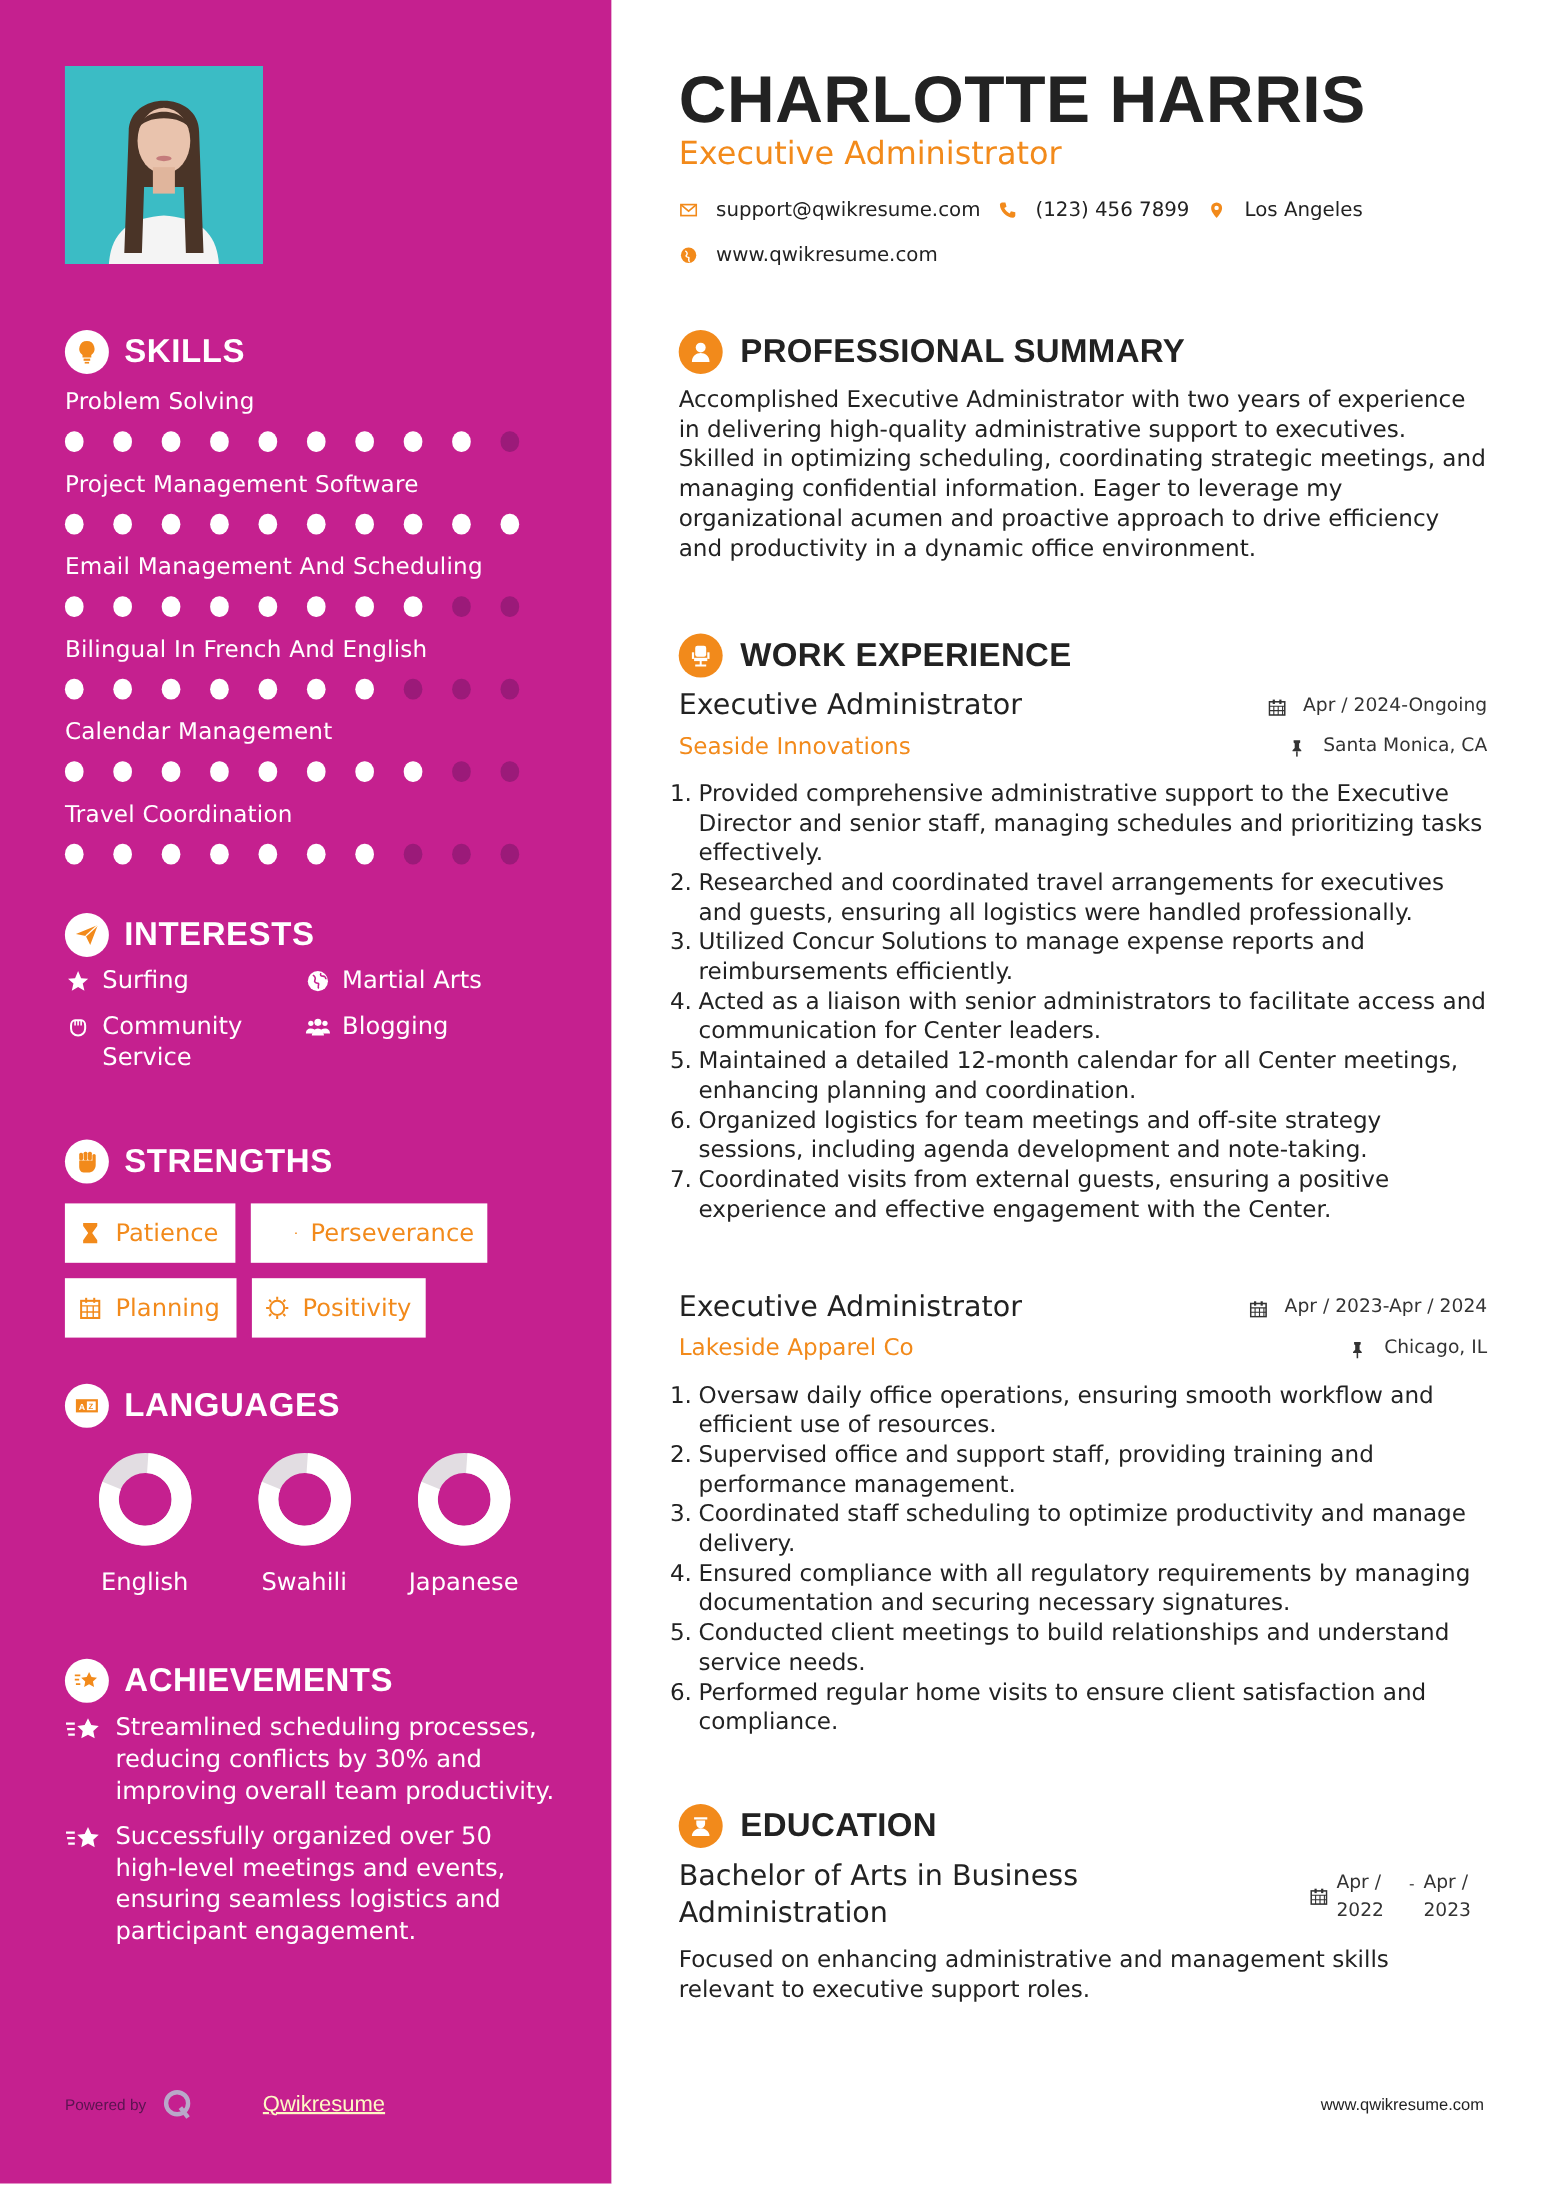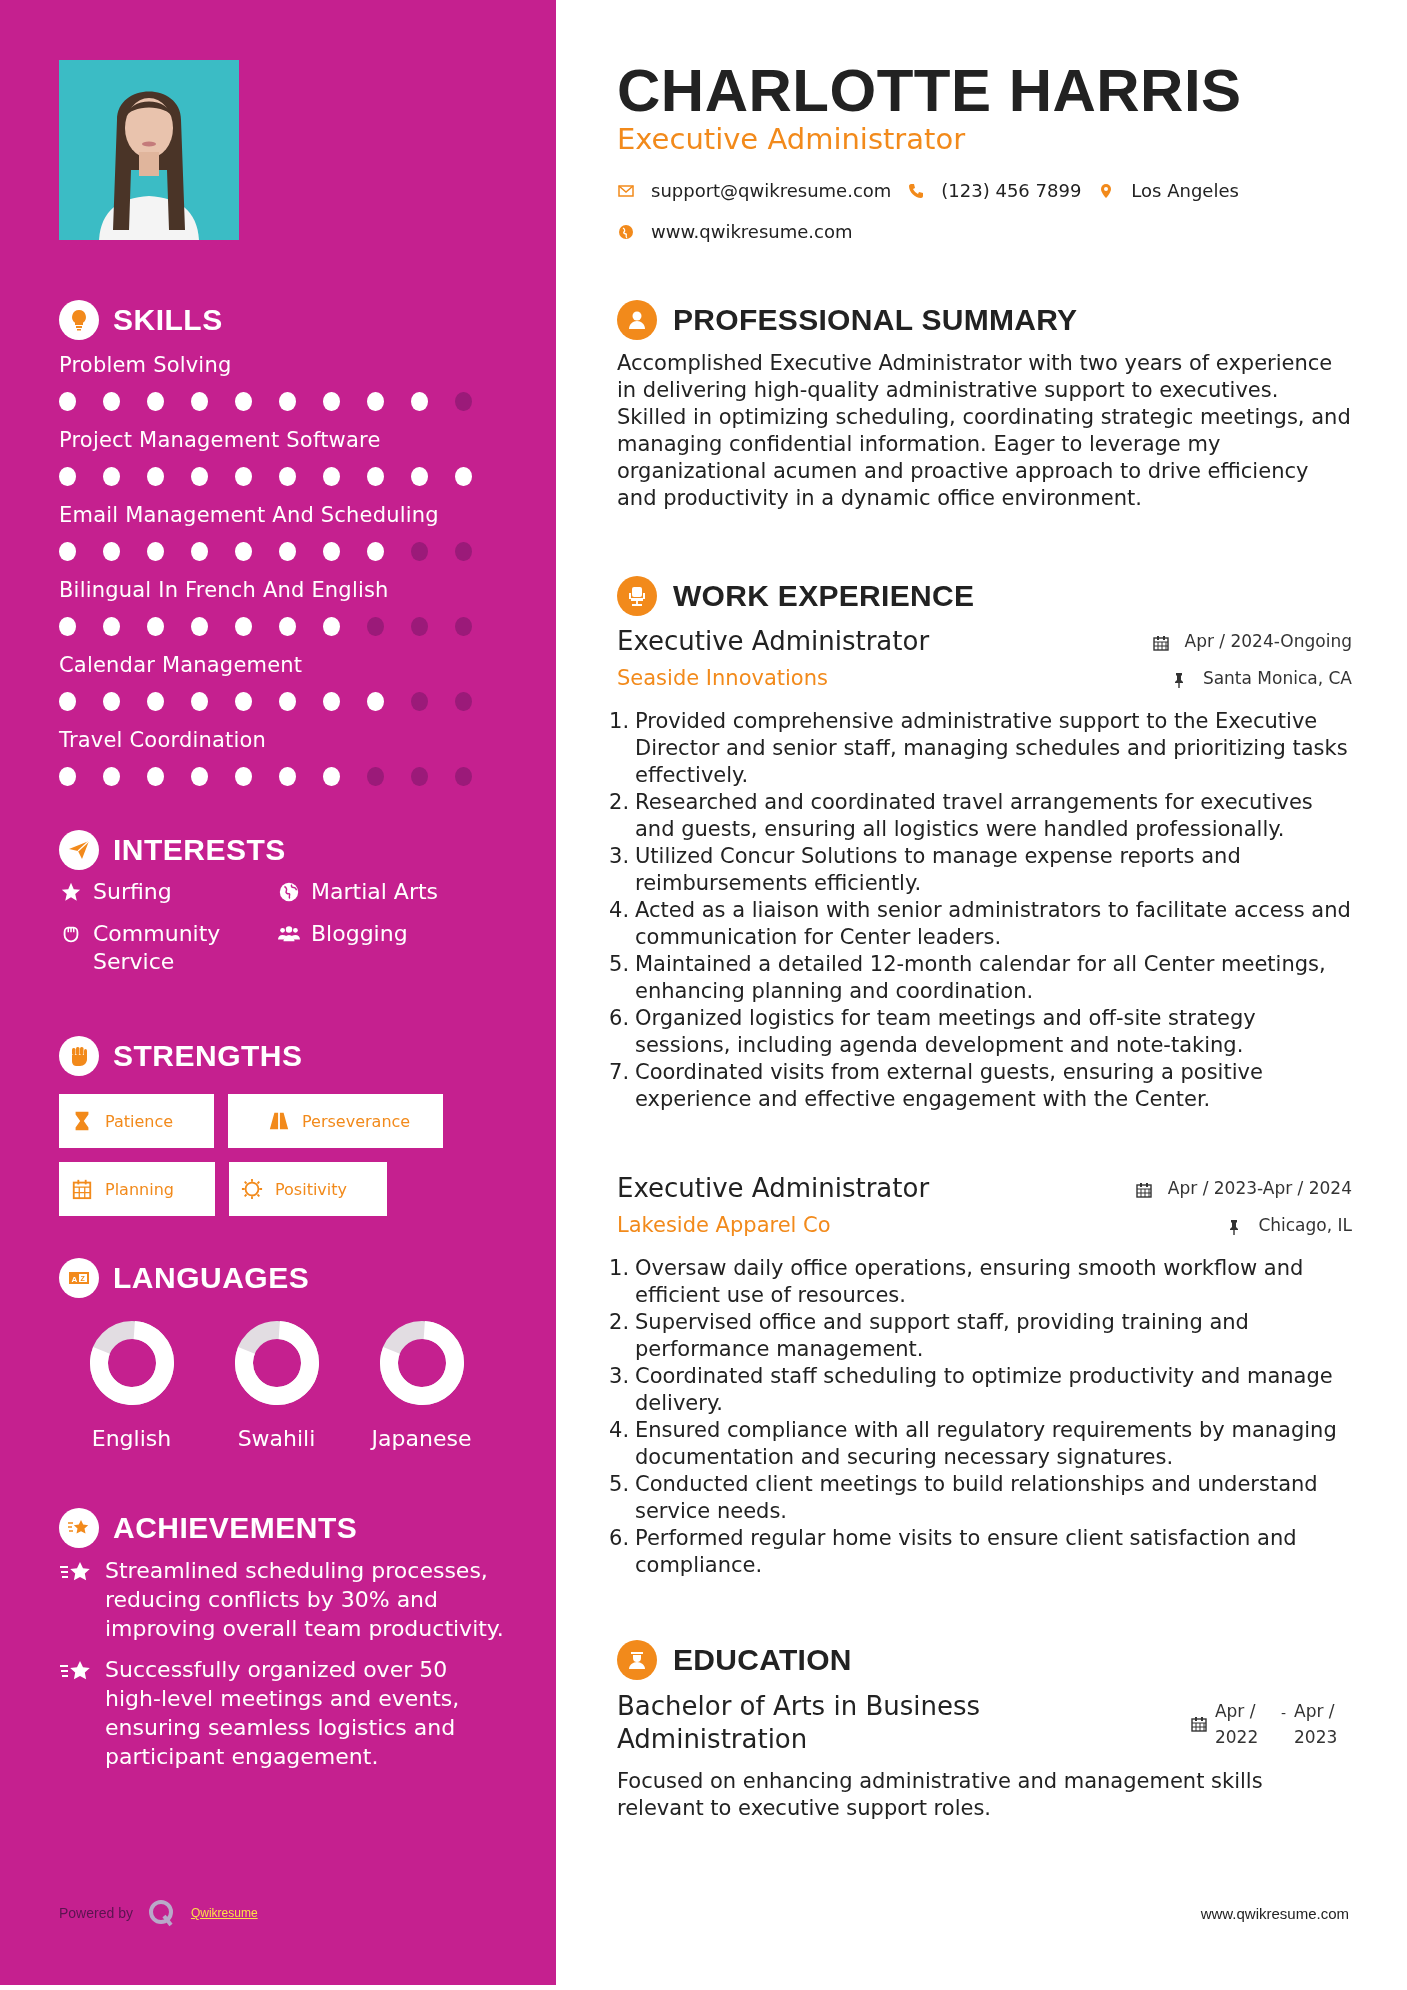--- a/index.html
+++ b/index.html
@@ -46,41 +46,41 @@
     
     .interests { position: absolute; left: 59px; top: 878px; width: 460px; display: grid; grid-template-columns: 218px 230px; row-gap: 14px; }
     .interest { display: flex; align-items: flex-start; gap: 10px; font-size: 22px; line-height: 28px; color: #fff; }
     .interest .iicon { width: 24px; height: 28px; display: flex; align-items: center; justify-content: center; flex-shrink: 0; }
     .interest .iicon svg { width: 22px; height: 22px; }
 
     
     .strengths { position: absolute; left: 59px; top: 1094px; width: 440px; display: flex; flex-wrap: wrap; column-gap: 14px; row-gap: 14px; }
     .strength {
       background: #fff; color: #f28a1b; height: 54px; padding: 0 12px; display: flex; align-items: center; gap: 12px;
-      font-size: 16px;
+      font-size: 22px;
     }
     .strength svg { width: 22px; height: 22px; }
 
     
     .langs { position: absolute; left: 59px; top: 1320px; width: 440px; display: flex; }
     .lang { width: 145px; display: flex; flex-direction: column; align-items: center; }
     .lang svg { width: 86px; height: 86px; }
     .lang-name { font-size: 22px; color: #fff; margin-top: 20px; }
 
     
     .achievements { position: absolute; left: 59px; top: 1556px; width: 450px; }
     .ach { display: flex; gap: 12px; margin-bottom: 12px; }
     .ach .aicon { width: 34px; height: 28px; flex-shrink: 0; margin-top: 3px; }
     .ach-text { font-size: 22px; line-height: 29px; color: #fff; }
 
     
     .powered { position: absolute; left: 59px; top: 1898px; display: flex; align-items: center; gap: 14px; font-family: "Liberation Sans", sans-serif; }
     .powered .pb { font-size: 14px; color: #5a1450; }
     .powered .qlogo { width: 30px; height: 30px; }
-    .powered .ql { font-size: 12px; color: #fde047; text-decoration: underline; }
+    .powered .ql { font-size: 20px; color: #fef9c3; text-decoration: underline; margin-left: 48px; }
 
     
     .name {
       position: absolute; left: 617px; top: 56px; font-family: "Liberation Sans", sans-serif; font-weight: bold;
       font-size: 60px; letter-spacing: 0.5px; color: #222;
     }
     .role { position: absolute; left: 617px; top: 122px; font-size: 29px; color: #f28a1b; }
     .contact { position: absolute; left: 617px; display: flex; align-items: center; font-size: 18px; color: #222; }
     .contact .cicon { width: 18px; height: 18px; margin-right: 16px; display: flex; align-items: center; justify-content: center; }
     .contact .cicon svg { width: 16px; height: 16px; }

